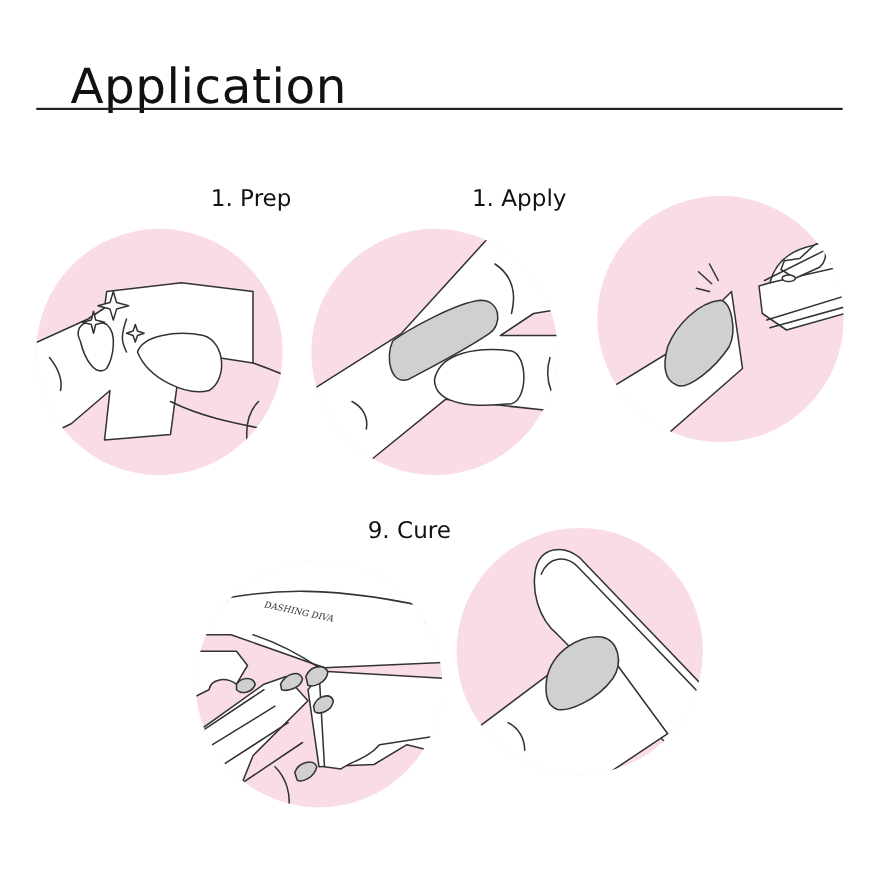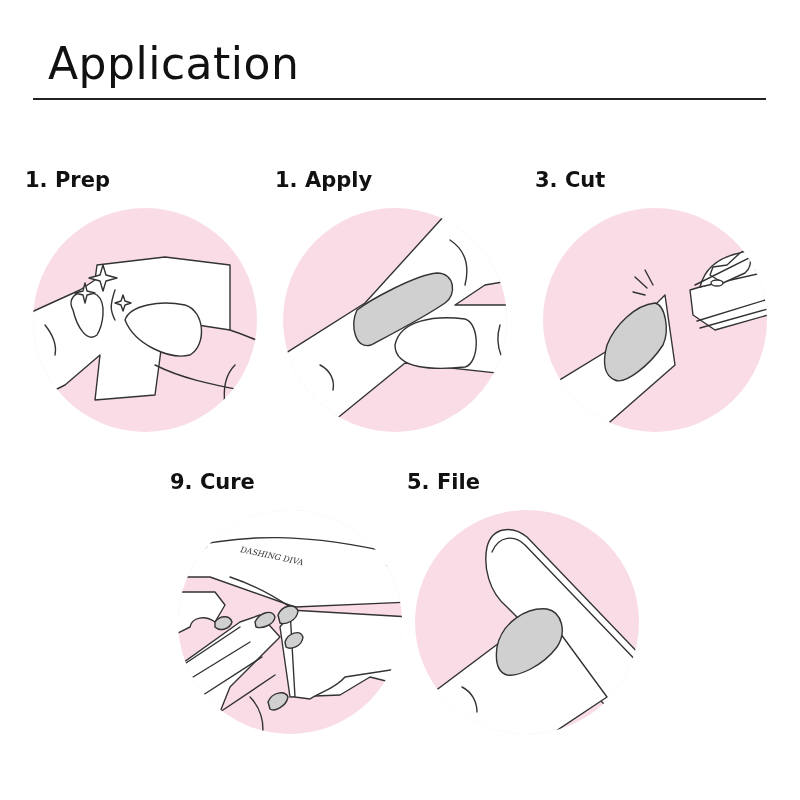--- a/index.html
+++ b/index.html
@@ -1,20 +1,20 @@
 <!DOCTYPE html>
 <html><head>
 <meta charset="utf-8">
 <style>
   html, body { margin:0; padding:0; background:#ffffff; }
   body { width:800px; height:800px; position:relative; overflow:hidden; font-family:"Liberation Sans", sans-serif; color:#111; }
-  .title { position:absolute; left:48px; top:38px; font-size:44px; font-weight:400; letter-spacing:0.5px; margin:0; font-family:"DejaVu Sans", sans-serif; }
+  .title { position:absolute; left:48px; top:38px; font-size:44px; font-weight:400; letter-spacing:0.5px; margin:16px; font-family:"DejaVu Sans", sans-serif; }
   .rule { position:absolute; left:33px; top:98px; width:733px; height:2px; background:#222; }
   .step { position:absolute; width:240px; }
-  .step-label { text-align:left; font-size:21px; font-family:"DejaVu Sans", sans-serif; height:30px; line-height:30px;font-weight:bold; }
+  .step-label { text-align:right; font-size:21px; font-family:"DejaVu Sans", sans-serif; height:30px; line-height:30px; }
   .step svg { display:block; margin:0 auto; }
   .ln { fill:none; stroke:#333; stroke-width:1.4; stroke-linecap:round; stroke-linejoin:round; }
   .wf { fill:#fff; stroke:#333; stroke-width:1.4; stroke-linejoin:round; }
   .gf { fill:#d0d0d0; stroke:#333; stroke-width:1.4; stroke-linejoin:round; }
 </style>
 </head>
 <body>
 
 <h1 class="title">Application</h1>
 <div class="rule"></div>
@@ -58,21 +58,20 @@
       <path class="gf" d="M82,115 C95,105 140,80 162,78 C180,78 182,100 170,108 C145,125 105,145 96,150 C80,155 75,130 82,115 Z"></path>
       <path class="wf" d="M120,150 C125,125 160,120 190,124 C205,128 205,168 190,172 C160,175 120,175 120,150 Z"></path>
       <path class="ln" d="M175,45 C190,55 195,70 190,90"></path>
       <path class="ln" d="M45,170 C55,175 60,185 58,195"></path>
       <path class="ln" d="M225,130 C222,140 222,150 226,160"></path>
     </g>
   </svg>
 </div>
 
 <div class="step" style="left:535px; top:165px;">
-  <div class="step-label">3. Cut</div>
   <svg width="240" height="240" viewBox="0 0 240 240">
     <defs>
         <clipPath id="c3">
           <circle cx="120" cy="125" r="112"></circle>
         </clipPath>
       </defs>
     <circle cx="120" cy="125" r="112" fill="#f9dce6"></circle>
     <g clip-path="url(#c3)">
       <path class="wf" d="M0,200 L90,145 L120,110 L130,100 L140,170 L60,240 L0,240 Z"></path>
       <path class="gf" d="M72,150 C80,130 100,110 120,108 C130,110 135,135 128,150 C115,170 90,190 80,185 C68,180 68,165 72,150 Z"></path>
@@ -111,21 +110,20 @@
       <path class="gf" d="M108,118 C112,108 125,106 128,114 C127,124 115,128 110,126 Z"></path>
       <path class="gf" d="M115,145 C118,136 130,132 133,140 C132,150 120,153 116,150 Z"></path>
       <path class="gf" d="M98,205 C102,195 115,193 118,200 C116,210 104,215 100,212 Z"></path>
       <path class="ln" d="M80,200 C90,210 95,225 92,240"></path>
     </g>
     <text x="70" y="55" font-size="8" fill="#333" font-family="DejaVu Serif, serif" font-style="italic" transform="rotate(12 70 55)">DASHING DIVA</text>
   </svg>
 </div>
 
 <div class="step" style="left:407px; top:467px;">
-  <div class="step-label">5. File</div>
   <svg width="240" height="240" viewBox="0 0 240 240">
     <defs>
         <clipPath id="c5">
           <circle cx="120" cy="125" r="112"></circle>
         </clipPath>
       </defs>
     <circle cx="120" cy="125" r="112" fill="#f9dce6"></circle>
     <g clip-path="url(#c5)">
       <path class="wf" d="M80,50 C85,30 105,28 120,40 L240,165 L240,200 L200,210 L100,110 C82,95 76,70 80,50 Z"></path>
       <path class="ln" d="M85,55 C92,38 108,38 118,48 L240,175"></path>

